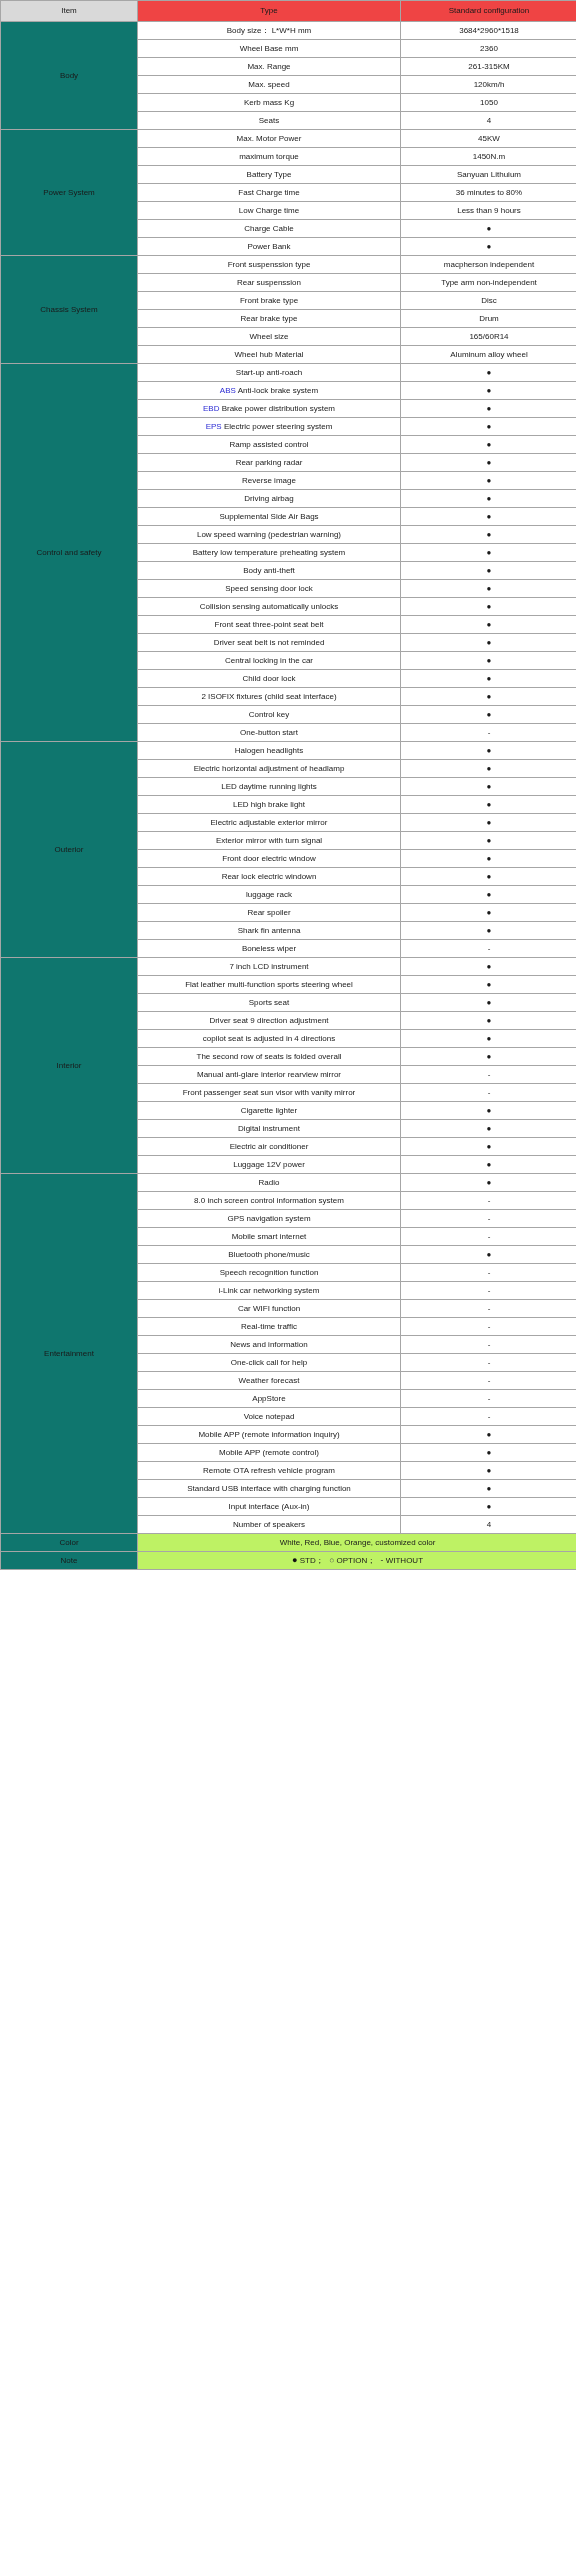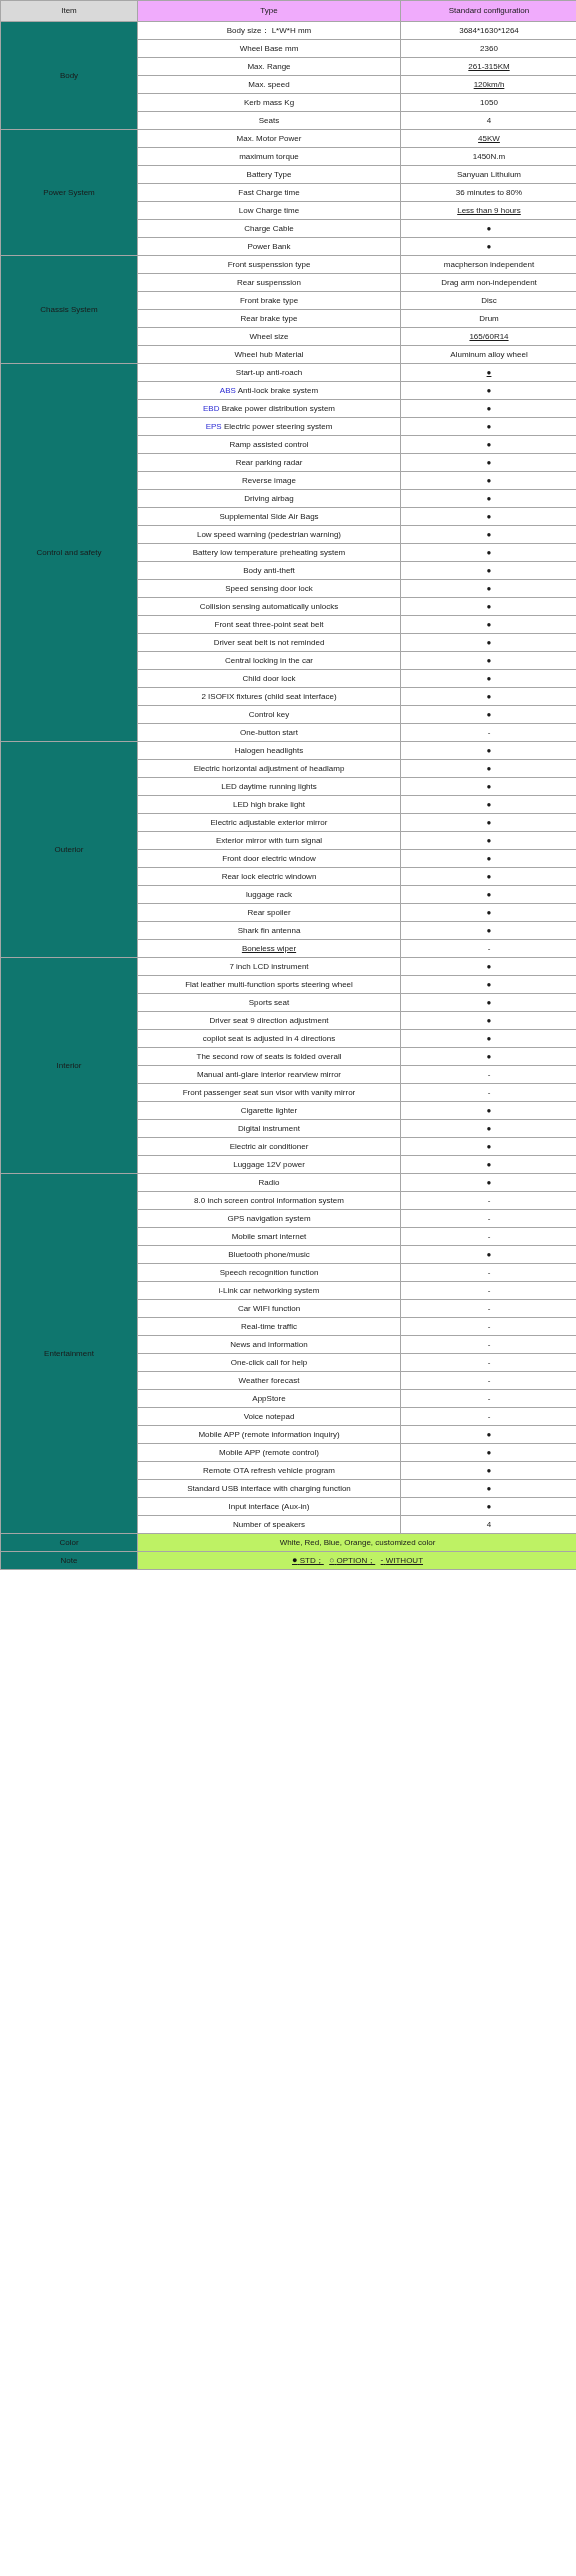--- a/index.html
+++ b/index.html
@@ -32,21 +32,21 @@
     font-weight: normal;
   }
   .hdr-cell {
     background: #d9d9d9;
     font-weight: bold;
     color: #1f6fc4;
     height: 20px;
     margin-left: 24px;
   }
   .hdr-cell.plain {
-    background: #f0abfc;
+    background: #ef4444;
     color: #1a1a1a;
     font-weight: bold;
   }
   .hdr-cell.plain.nb { font-weight: bold; }
 
   td.group {
     background: #0f766e;
     color: #1f6fc4;
     font-weight: bold;
     font-size: 8.5px;
@@ -58,21 +58,21 @@
   td.type-cell {
     background: #ffffff;
     text-align: center;
   }
   td.std-cell {
     background: #ffffff;
     text-align: center;
   }
   .row-default td { height: 17px; }
 
-  .blue { color: #2b2bd4; text-decoration: underline; }
+  .blue { color: #2b2bd4; }
   .red { color: #ff0000; }
   .mark-dot {
     font-size: 9.2px;
     line-height: 1;
     color: #111111;
   }
   .mark-dot.blue { color: #2b2bd4; }
   .mark-dot.red  { color: #ff0000; }
   .mark-dash {
     font-size: 8.5px;
@@ -87,21 +87,20 @@
   }
   td.group.color-label,
   td.group.note-label {
     border-top: 1.5px solid #8c8c8c;
     border-bottom: 1.5px solid #8c8c8c;
     height: 17px;
   }
   .note-line {
     font-size: 8px;
     color: #111111;
-    text-decoration: underline;
   }
   .note-line .sep { display: inline-block; width: 5.4px; }
   .prefix-blue { color: #2b2bd4; }
 </style>
 </head>
 <body>
 
 <table id="spec-table">
   <colgroup>
     <col class="c-item">
@@ -112,21 +111,21 @@
     <tr>
       <th class="hdr-cell">Item</th>
       <th class="hdr-cell plain nb">Type</th>
       <th class="hdr-cell plain">Standard configuration</th>
     </tr>
   </thead>
   <tbody id="table-body">
       <tr class="row-default">
         <td class="group" rowspan="6">Body</td>
         <td class="type-cell">Body size： L*W*H mm</td>
-        <td class="std-cell">3684*1630*1264</td>
+        <td class="std-cell">3684*2960*1518</td>
       </tr>
       <tr class="row-default">
         <td class="type-cell">Wheel Base mm</td>
         <td class="std-cell">2360</td>
       </tr>
       <tr class="row-default">
         <td class="type-cell">Max. Range</td>
         <td class="std-cell blue">261-315KM</td>
       </tr>
       <tr class="row-default">
@@ -170,21 +169,21 @@
         <td class="type-cell">Power Bank</td>
         <td class="std-cell mark-dot">●</td>
       </tr>
       <tr class="row-default">
         <td class="group" rowspan="6">Chassis System</td>
         <td class="type-cell">Front suspenssion type</td>
         <td class="std-cell">macpherson independent</td>
       </tr>
       <tr class="row-default">
         <td class="type-cell">Rear suspenssion</td>
-        <td class="std-cell">Drag arm non-independent</td>
+        <td class="std-cell">Type arm non-independent</td>
       </tr>
       <tr class="row-default">
         <td class="type-cell">Front brake type</td>
         <td class="std-cell">Disc</td>
       </tr>
       <tr class="row-default">
         <td class="type-cell">Rear brake type</td>
         <td class="std-cell">Drum</td>
       </tr>
       <tr class="row-default">

